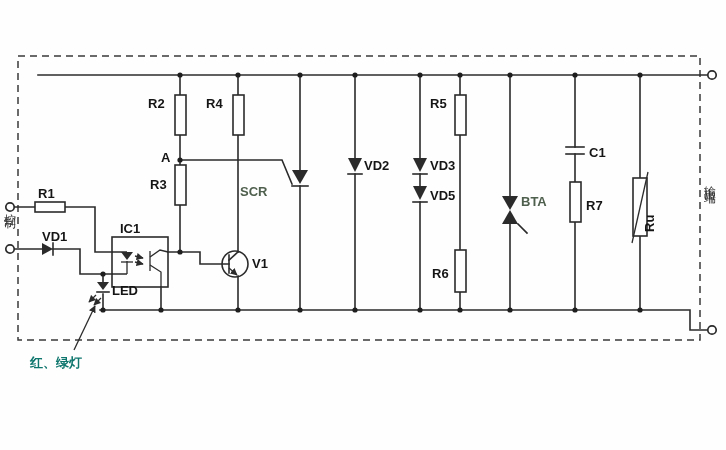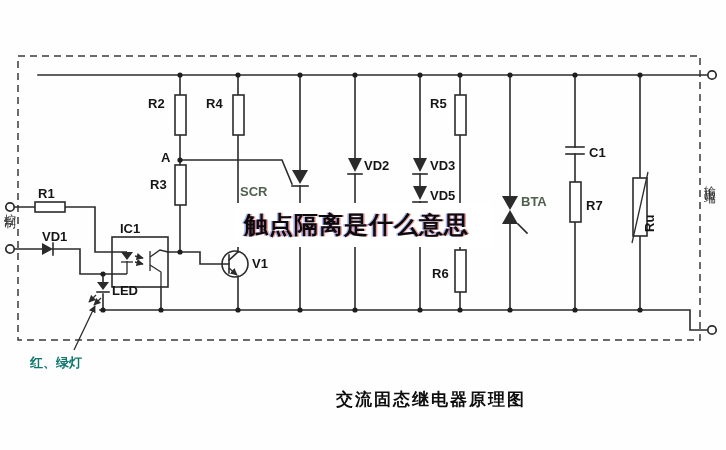--- a/index.html
+++ b/index.html
@@ -194,24 +194,20 @@
       <text class="comp-label green" x="521" y="206">BTA</text>
       <text class="comp-label" x="589" y="157">C1</text>
       <text class="comp-label" x="654" y="232" transform="rotate(-90 654 232)">Ru</text>
       <text class="comp-label" x="112" y="295">LED</text>
       <text class="comp-label" x="161" y="162">A</text>
     </g>
 
     <path class="thin" d="M74 350 L95 306" marker-end="url(#arrow)"></path>
   </svg>
 
-  <div class="overlay">
-    <span>触点隔离是什么意思</span>
-  </div>
-
-  <div class="caption">交流固态继电器原理图</div>
+
 
   <div class="annot">红、绿灯</div>
 
   <div class="vlabel left">控制</div>
   <div class="vlabel right">输出端</div>
 
 </div>
 
 </body></html>

